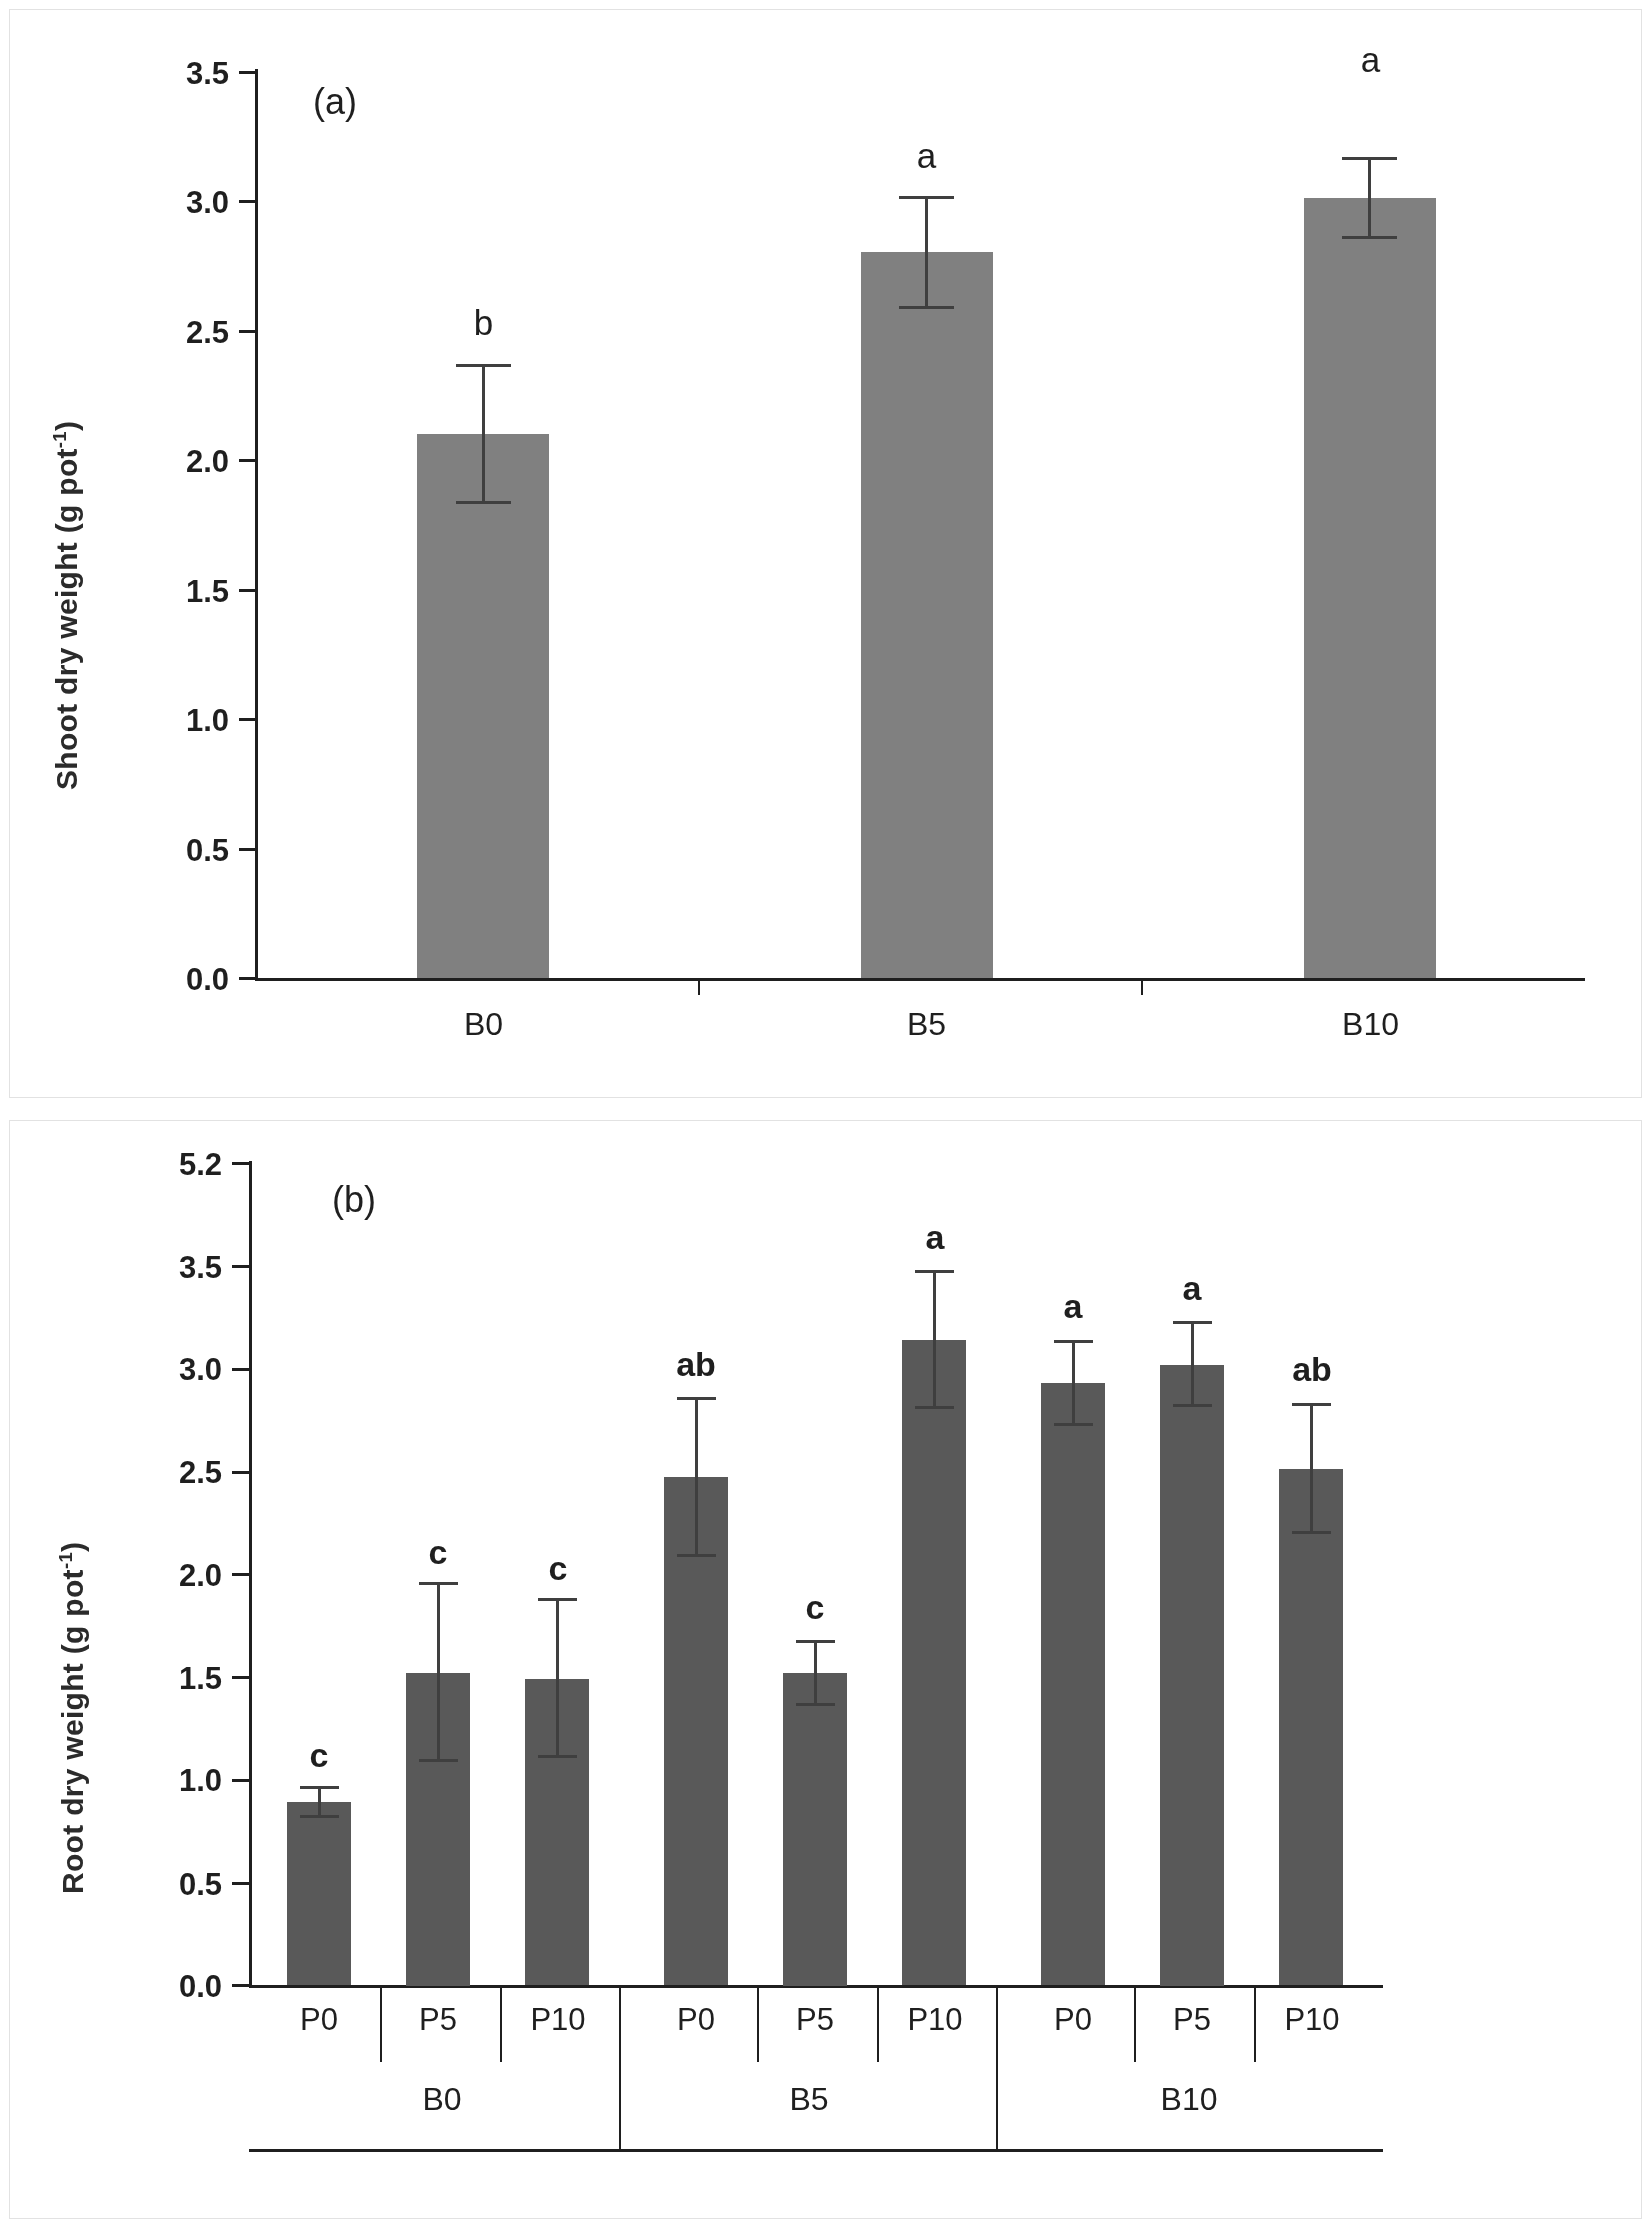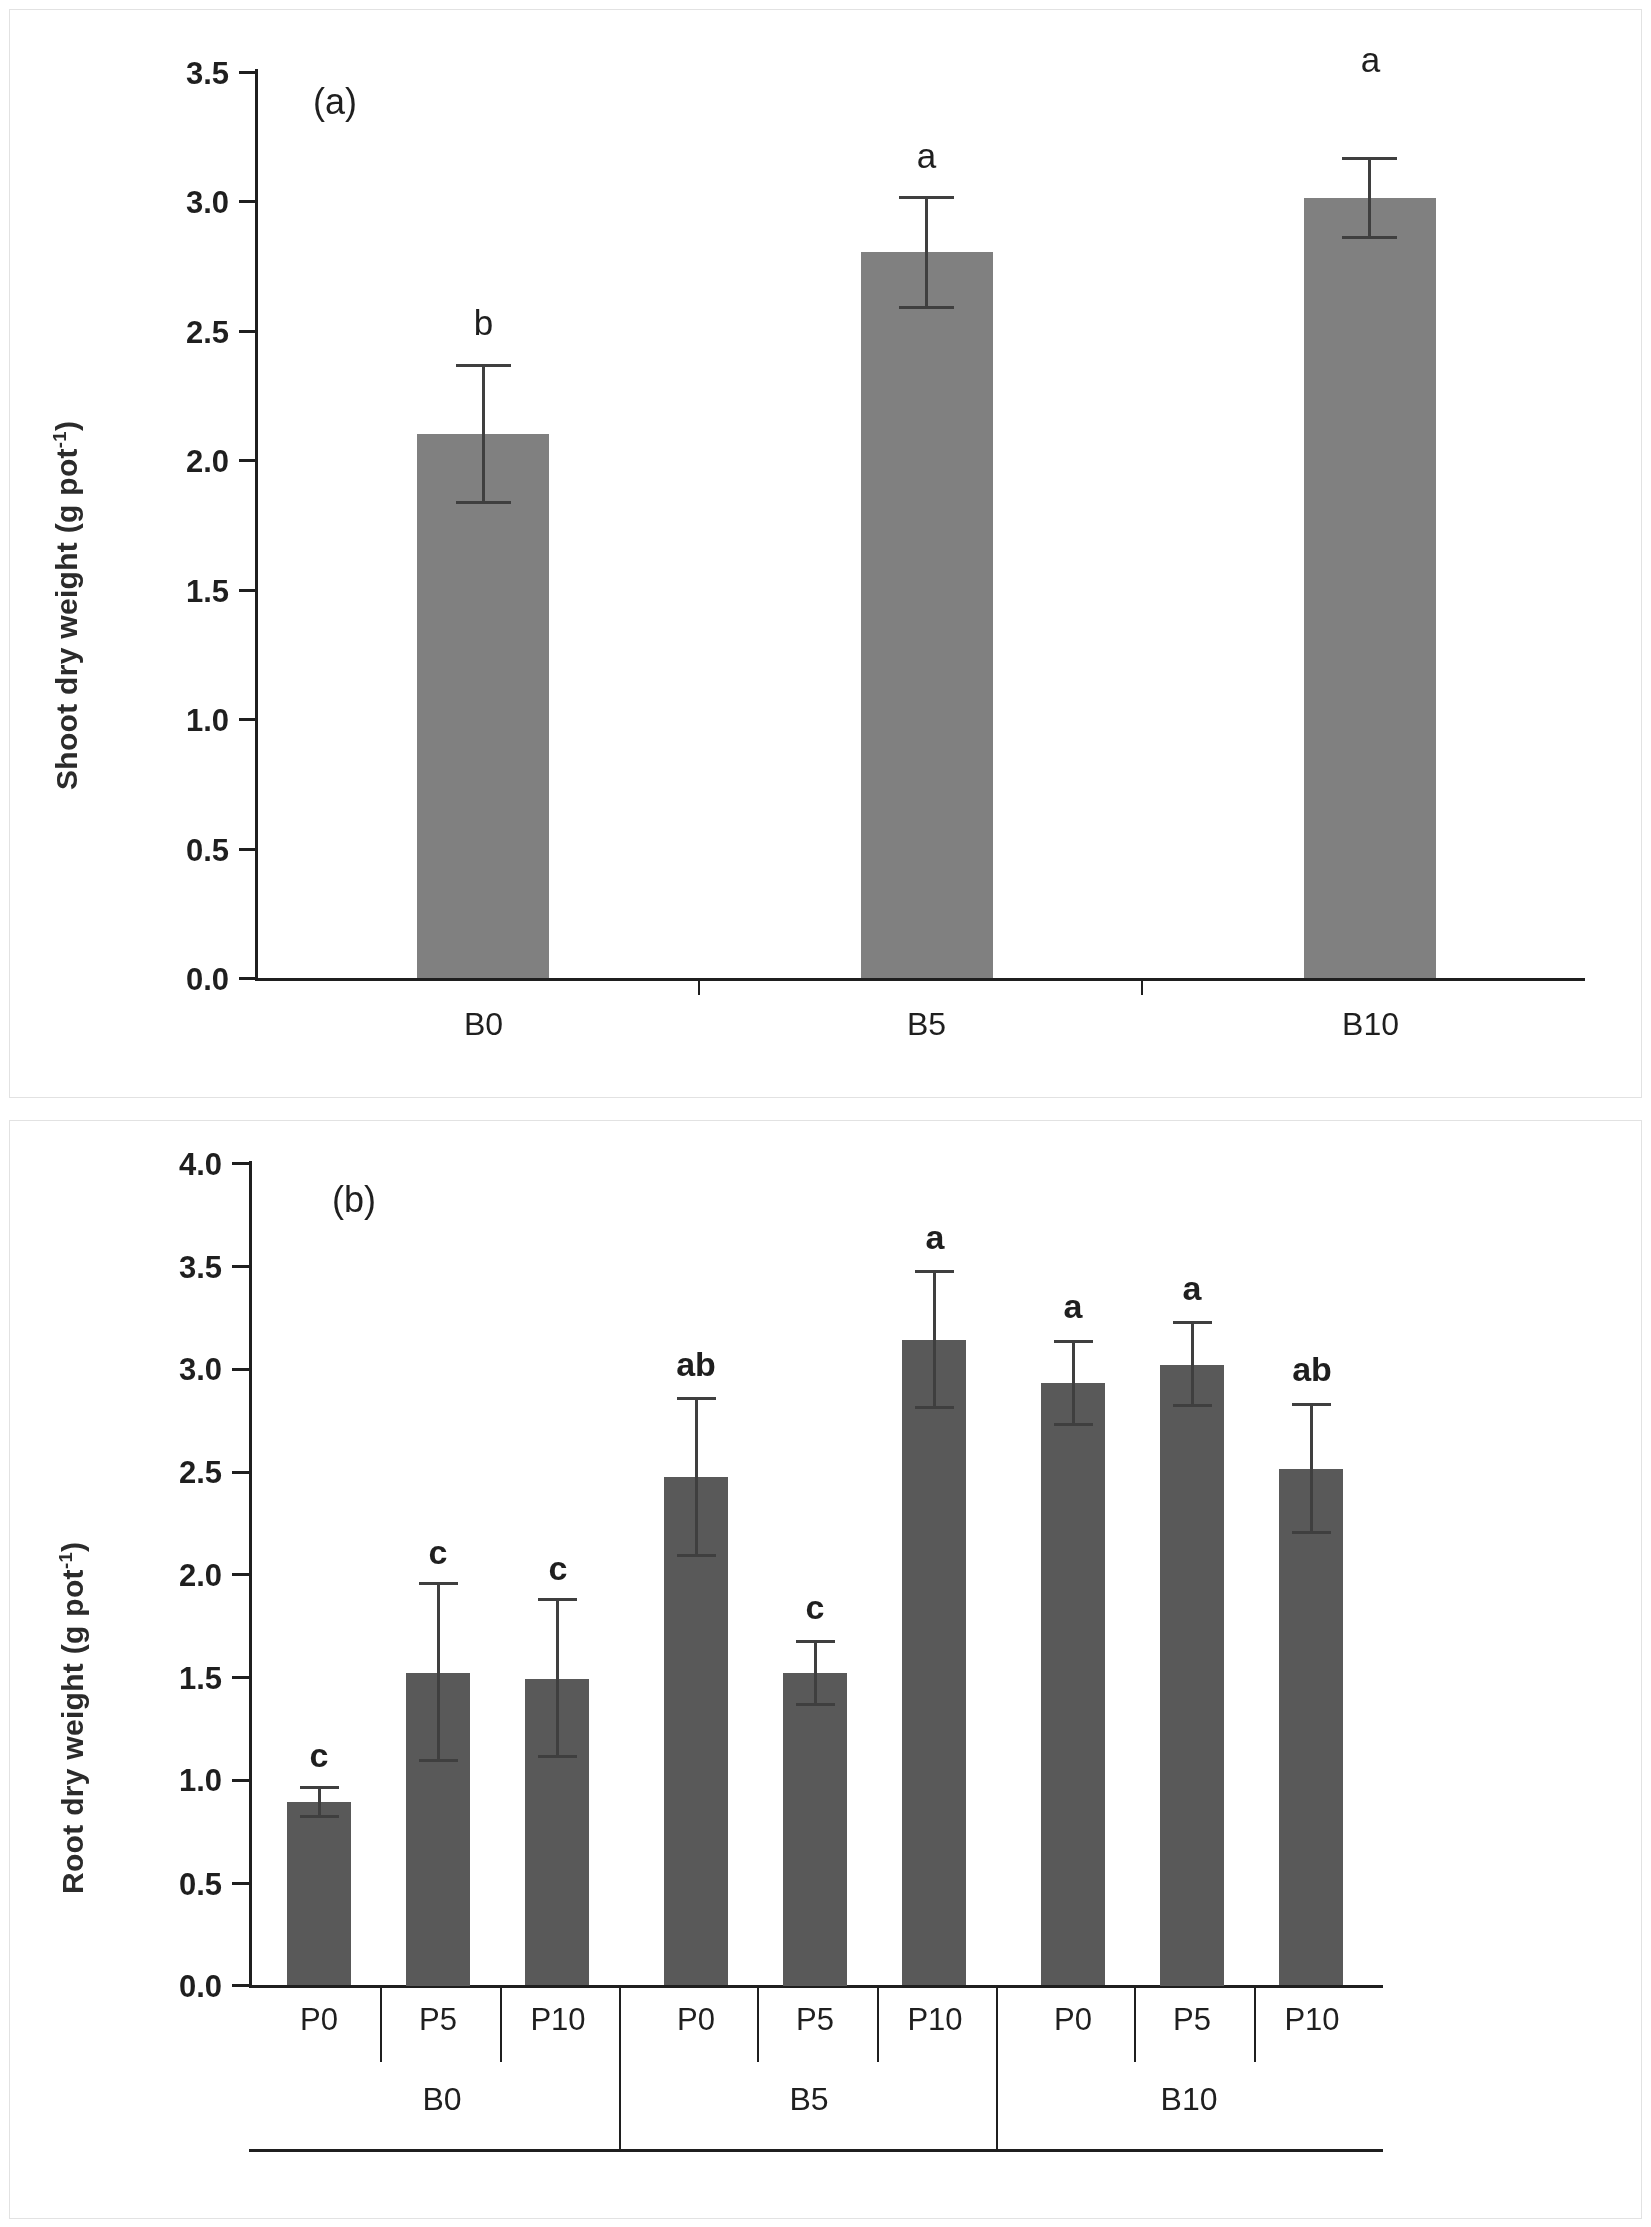--- a/index.html
+++ b/index.html
@@ -177,21 +177,21 @@
     </div>
 
     <div class="ytick" style="left:90px; top:848px; width:122px; font-size:31px;">0.0</div>
     <div class="ytick" style="left:90px; top:746px; width:122px; font-size:31px;">0.5</div>
     <div class="ytick" style="left:90px; top:642px;  width:122px; font-size:31px;">1.0</div>
     <div class="ytick" style="left:90px; top:540px;  width:122px; font-size:31px;">1.5</div>
     <div class="ytick" style="left:90px; top:437px;  width:122px; font-size:31px;">2.0</div>
     <div class="ytick" style="left:90px; top:334px;  width:122px; font-size:31px;">2.5</div>
     <div class="ytick" style="left:90px; top:231px;  width:122px; font-size:31px;">3.0</div>
     <div class="ytick" style="left:90px; top:129px;  width:122px; font-size:31px;">3.5</div>
-    <div class="ytick" style="left:90px; top:26px;   width:122px; font-size:31px;">4.0</div>
+    <div class="ytick" style="left:90px; top:26px;   width:122px; font-size:31px;">5.2</div>
 
     <div class="tickmark" style="left:222px; top:863px; width:17px; height:2.6px;"></div>
     <div class="tickmark" style="left:222px; top:761px; width:17px; height:2.6px;"></div>
     <div class="tickmark" style="left:222px; top:658px; width:17px; height:2.6px;"></div>
     <div class="tickmark" style="left:222px; top:555px;  width:17px; height:2.6px;"></div>
     <div class="tickmark" style="left:222px; top:452px;  width:17px; height:2.6px;"></div>
     <div class="tickmark" style="left:222px; top:350px;  width:17px; height:2.6px;"></div>
     <div class="tickmark" style="left:222px; top:247px;  width:17px; height:2.6px;"></div>
     <div class="tickmark" style="left:222px; top:144px;  width:17px; height:2.6px;"></div>
     <div class="tickmark" style="left:222px; top:41px;   width:17px; height:2.6px;"></div>

